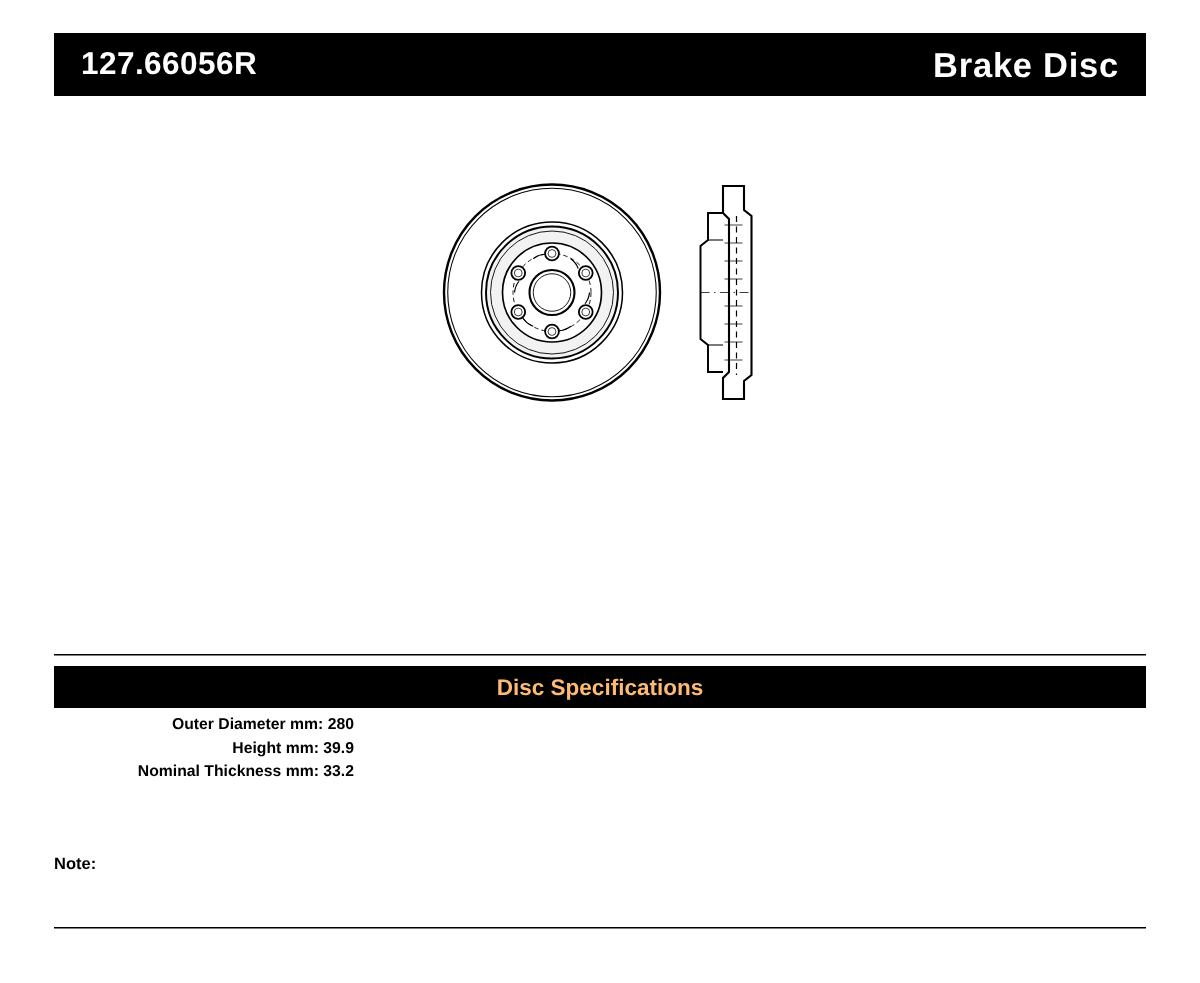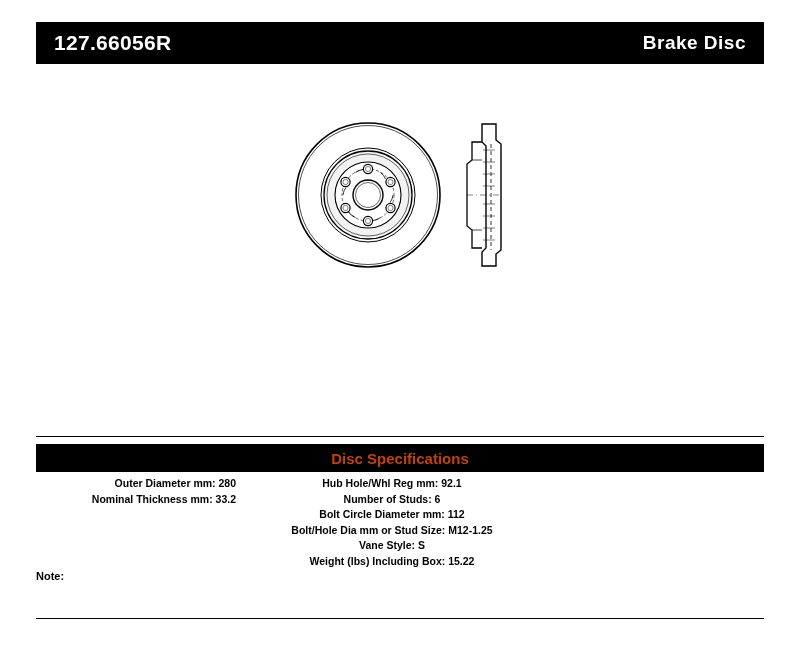--- a/index.html
+++ b/index.html
@@ -32,21 +32,21 @@
     gap: 16px;
   }
   .part-number {
     color: #ffffff;
     font-size: 21px;
     font-weight: bold;
     letter-spacing: 0.3px;
   }
   .product-type {
     color: #ffffff;
-    font-size: 19px;
+    font-size: 23px;
     font-weight: bold;
     letter-spacing: 0.5px;
   }
 
   
   .drawing-area {
     position: absolute;
     left: 36px;
     top: 80px;
     width: 728px;
@@ -64,33 +64,34 @@
     left: 36px;
     top: 444px;
     width: 728px;
     height: 28px;
     background: #000000;
     display: flex;
     align-items: center;
     justify-content: center;
   }
   .spec-title {
-    color: #c2410c;
+    color: #fdba74;
     font-size: 15px;
     font-weight: bold;
   }
 
   .spec-cols {
     position: absolute;
     left: 36px;
     top: 476px;
     width: 728px;
     display: flex;
     flex-direction: row;
     align-items: flex-start;
+    justify-content: space-between;
   }
   .spec-col {
     font-size: 10.5px;
     font-weight: bold;
     line-height: 15.5px;
   }
   .spec-col.col-left {
     width: 206px;
     text-align: right;
     padding-right: 6px;
@@ -223,31 +224,24 @@
 </div>
 
 <div class="top-rule"></div>
 <div class="spec-title-bar">
   <span class="spec-title">Disc Specifications</span>
 </div>
 
 <div class="spec-cols">
   <div class="spec-col col-left">
     <div class="spec-line">Outer Diameter mm: 280</div>
+    <div class="spec-line">Height mm: 39.9</div>
     <div class="spec-line">Nominal Thickness mm: 33.2</div>
   </div>
 
-  <div class="spec-col col-mid">
-    <div class="spec-line">Hub Hole/Whl Reg mm: 92.1</div>
-    <div class="spec-line">Number of Studs: 6</div>
-    <div class="spec-line">Bolt Circle Diameter mm: 112</div>
-    <div class="spec-line">Bolt/Hole Dia mm or Stud Size: M12-1.25</div>
-    <div class="spec-line">Vane Style: S</div>
-    <div class="spec-line">Weight (lbs) Including Box: 15.22</div>
-  </div>
 
 </div>
 
 <div class="note-row">
   <span class="note-label">Note:</span>
   <span></span>
 </div>
 
 <div class="bottom-rule"></div>
 

